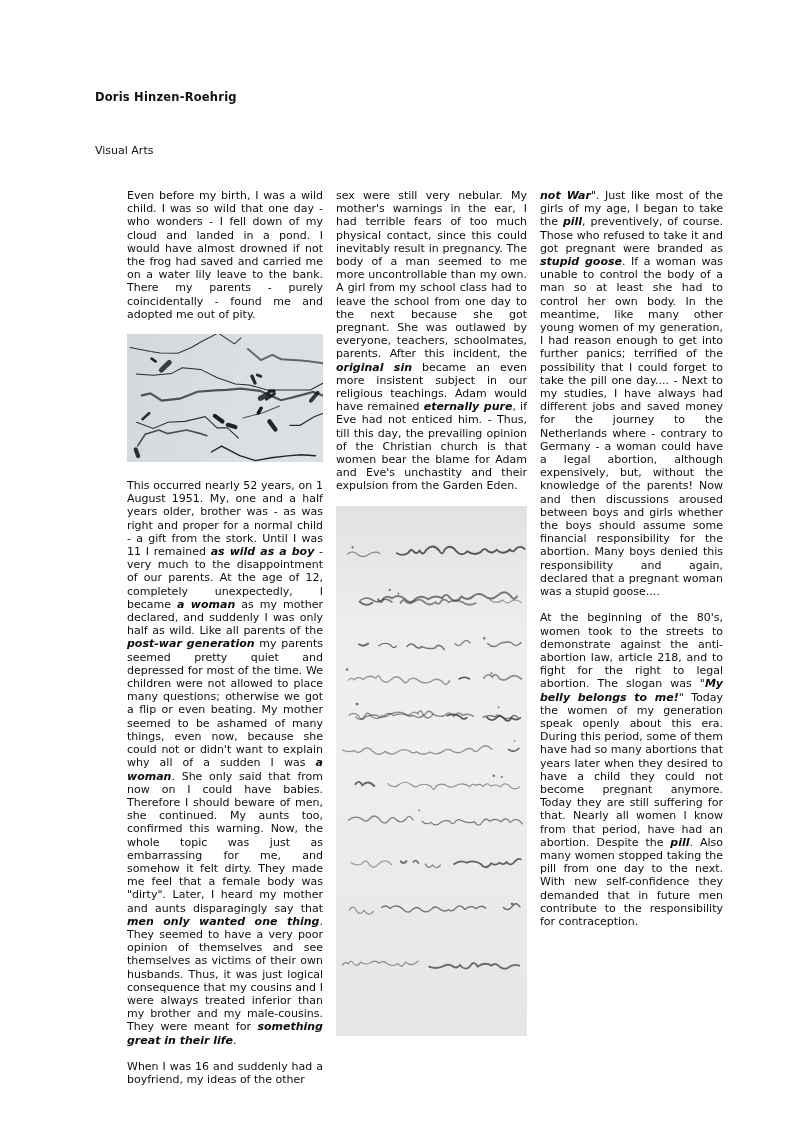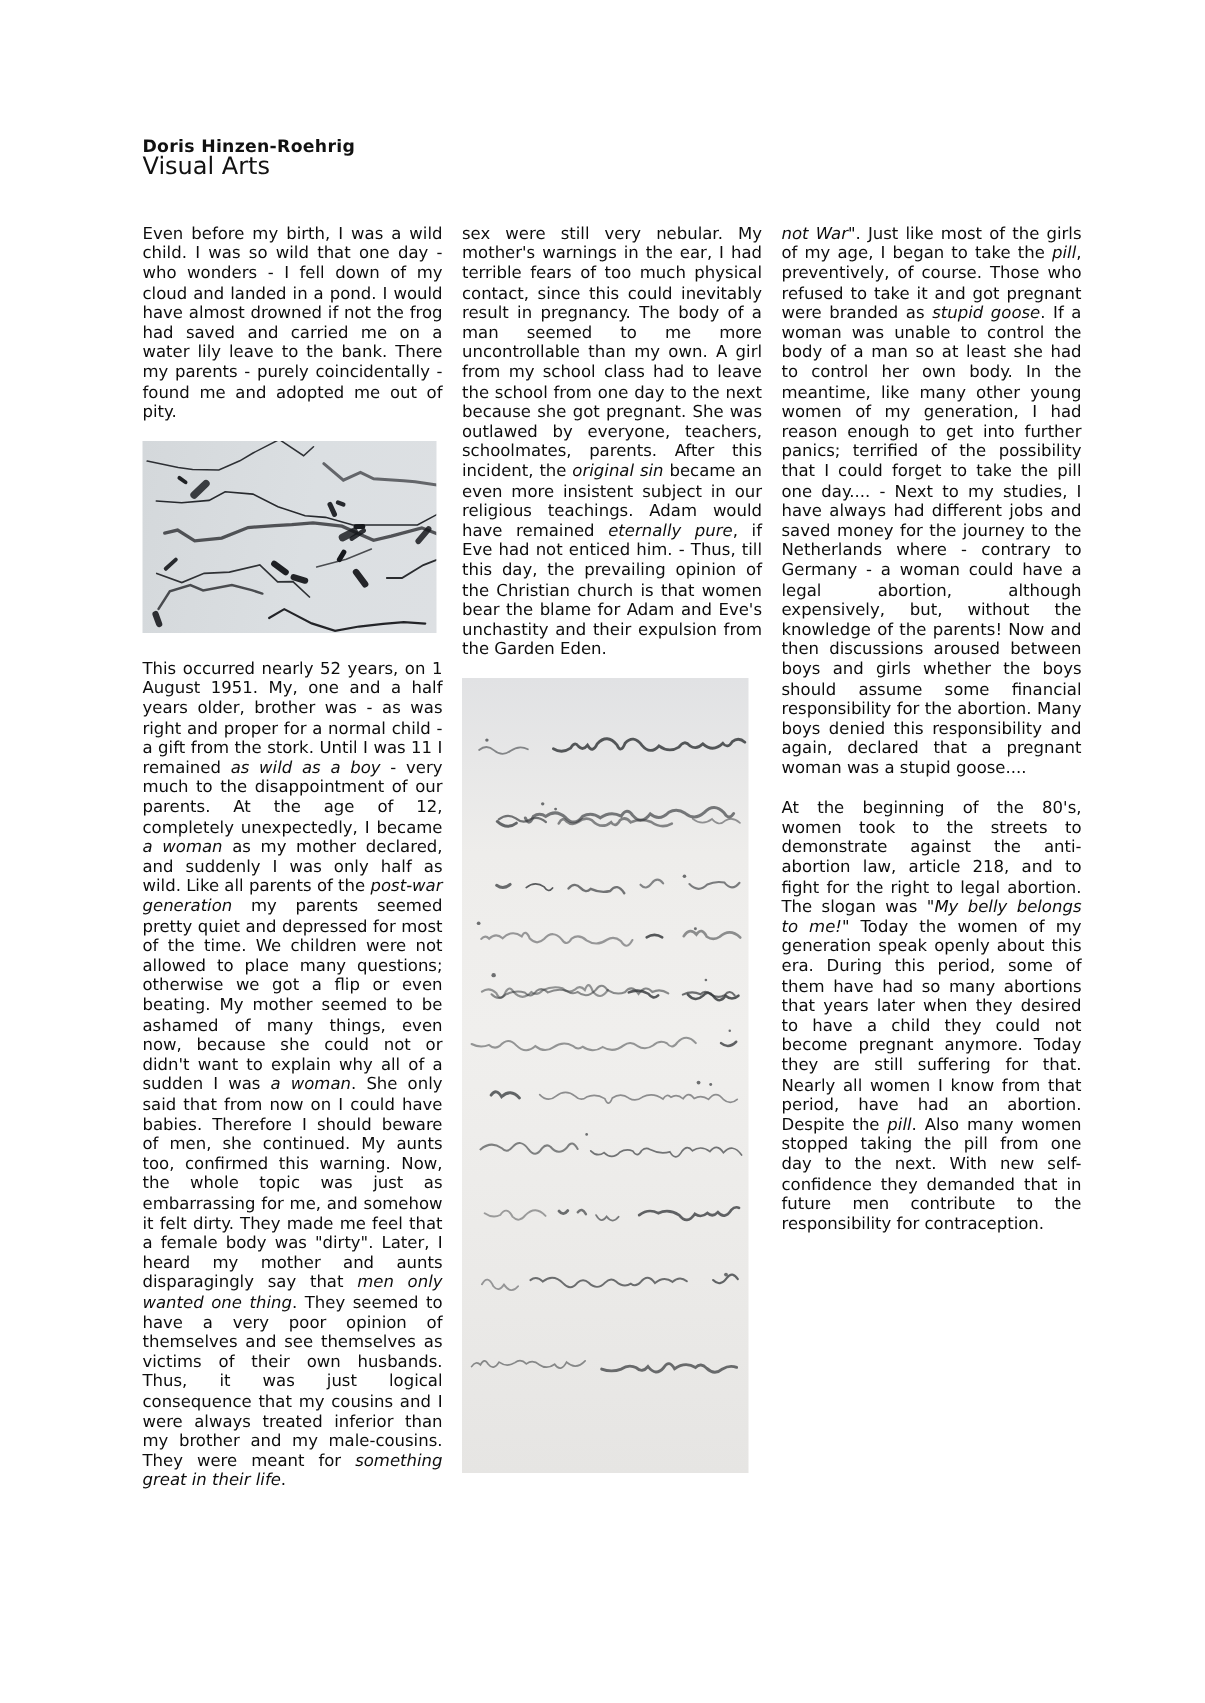--- a/index.html
+++ b/index.html
@@ -6,31 +6,31 @@
   .page{
     position:relative;
     width:803px;height:1135px;
     background:#ffffff;
     font-family:"DejaVu Sans","Liberation Sans",sans-serif;
     color:#111;
     overflow:hidden;
   }
   .content{position:absolute;left:95px;top:90px;width:628px;}
   .hdr-title{font-size:11.5px;font-weight:bold;line-height:14px;letter-spacing:.2px;}
-  .hdr-sub{font-size:16px;line-height:14px;}
-  .columns{display:flex;gap:13px;margin-top:31px;}
+  .hdr-sub{font-size:11px;line-height:14px;margin-top:40px;}
+  .columns{display:flex;gap:13px;margin-top:31px;margin-left:32px;}
   .col{width:200px;}
   .col p{
     margin:0 0 13px 0;
     font-size:11px;
     line-height:13.2px;
     text-align:justify;
     color:#0d0d0d;
   }
-  .col p i{font-style:italic;}
+  .col p i{font-style:italic;font-weight:bold;}
   .drawing{position:relative;overflow:hidden;}
   .drawing svg{display:block;}
   .drawing1{
     width:196px;height:128px;
     margin:1px 0 17px 0;
     background:linear-gradient(100deg,#d4d8db 0%,#dbdfe2 55%,#dde0e3 100%);
   }
   .drawing2{
     width:191px;height:530px;
     margin:0 0 12px 0;
@@ -70,20 +70,21 @@
               <path d="M100.8 90.8 l7.6 2.3" fill="none" stroke="#14161a" stroke-width="4.1582665449474" stroke-opacity="0.9350301873404533" stroke-linecap="round"></path>
               <path d="M142.4 87.4 l6.0 8.1" fill="none" stroke="#14161a" stroke-width="4.354114172467962" stroke-opacity="0.9253502359148116" stroke-linecap="round"></path>
               <path d="M34.4 36.0 l7.9 -7.6" fill="none" stroke="#14161a" stroke-width="4.95544617800042" stroke-opacity="0.8075456989463419" stroke-linecap="round"></path>
               <path d="M139.5 65.1 l8.0 -5.4" fill="none" stroke="#14161a" stroke-width="3.0758950395509603" stroke-opacity="0.8654410391114653" stroke-linecap="round"></path>
               <path d="M131.3 79.0 l2.9 -4.8" fill="none" stroke="#14161a" stroke-width="3.409366491250694" stroke-opacity="0.9876775195356459" stroke-linecap="round"></path>
               <path d="M24.6 24.6 l4.1 2.9" fill="none" stroke="#14161a" stroke-width="2.6013649734668434" stroke-opacity="0.9428592350799591" stroke-linecap="round"></path>
               <path d="M8.7 115.4 l2.4 6.6" fill="none" stroke="#14161a" stroke-width="4.1833136646542695" stroke-opacity="0.877215253887698" stroke-linecap="round"></path>
             </svg>
           </div>
           <p><span>This occurred nearly 52 years, on 1 August 1951. My, one and a half years older, brother was - as was right and proper for a normal child - a gift from the stork. Until I was 11 I remained </span><i>as wild as a boy</i><span> - very much to the disappointment of our parents. At the age of 12, completely unexpectedly, I became </span><i>a woman</i><span> as my mother declared, and suddenly I was only half as wild. Like all parents of the </span><i>post-war generation</i><span> my parents seemed pretty quiet and depressed for most of the time. We children were not allowed to place many questions; otherwise we got a flip or even beating. My mother seemed to be ashamed of many things, even now, because she could not or didn't want to explain why all of a sudden I was </span><i>a woman</i><span>. She only said that from now on I could have babies. Therefore I should beware of men, she continued. My aunts too, confirmed this warning. Now, the whole topic was just as embarrassing for me, and somehow it felt dirty. They made me feel that a female body was "dirty". Later, I heard my mother and aunts disparagingly say that </span><i>men only wanted one thing</i><span>. They seemed to have a very poor opinion of themselves and see themselves as victims of their own husbands. Thus, it was just logical consequence that my cousins and I were always treated inferior than my brother and my male-cousins. They were meant for </span><i>something great in their life</i><span>.</span></p>
+          <p><span>When I was 16 and suddenly had a boyfriend, my ideas of the other</span></p>
         </div>
       <div class="col">
           <p><span>sex were still very nebular. My mother's warnings in the ear, I had terrible fears of too much physical contact, since this could inevitably result in pregnancy. The body of a man seemed to me more uncontrollable than my own. A girl from my school class had to leave the school from one day to the next because she got pregnant. She was outlawed by everyone, teachers, schoolmates, parents. After this incident, the </span><i>original sin</i><span> became an even more insistent subject in our religious teachings. Adam would have remained </span><i>eternally pure</i><span>, if Eve had not enticed him. - Thus, till this day, the prevailing opinion of the Christian church is that women bear the blame for Adam and Eve's unchastity and their expulsion from the Garden Eden.</span></p>
           <div class="drawing drawing2">
             <svg width="191" height="530" viewBox="0 0 191 530" role="img" aria-label="Tall sheet of wavy asemic handwriting-like ink lines, mute conversation graphic">
               <path d="M11.4 48.0 q5.0 -4.1 10.0 0.2 q5.4 4.5 10.8 0.5 q5.9 -4.3 11.7 -1.2" fill="none" stroke="#36393c" stroke-width="1.1552439803024754" stroke-opacity="0.5658029790967702" stroke-linecap="round"></path>
               <path d="M60.9 47.2 q5.8 3.5 11.5 -0.4 q2.6 -4.9 5.2 -1.3 q3.0 3.3 6.1 -0.7 q3.3 5.9 6.5 -1.0 q6.6 -7.0 13.1 0.8 q2.7 6.0 5.4 -1.1 q5.6 -6.2 11.3 1.4 q5.6 6.6 11.3 0.4 q6.7 4.9 13.3 0.8 q3.7 -5.4 7.4 -0.9 q4.3 3.0 8.6 -1.3 q6.7 6.0 13.3 -0.4 q3.2 4.1 6.3 -1.1 q4.2 -3.3 8.4 0.4" fill="none" stroke="#36393c" stroke-width="1.8586434012977406" stroke-opacity="0.8338323825038969" stroke-linecap="round"></path>
               <circle cx="16.6" cy="41.4" r="1.15" fill="#36393c" fill-opacity="0.7"></circle>
               <path d="M23.5 95.6 q6.4 5.9 12.8 1.1" fill="none" stroke="#36393c" stroke-width="1.8879232965875419" stroke-opacity="0.7481535749509931" stroke-linecap="round"></path>
               <path d="M42.2 93.3 q2.6 6.1 5.3 -1.0 q4.2 -2.9 8.4 0.0 q6.7 -5.2 13.4 1.0 q5.6 6.0 11.1 -1.1 q5.9 -3.3 11.8 1.0 q6.9 -4.9 13.9 -1.1 q3.9 -6.2 7.7 -0.5 q5.8 6.8 11.7 -1.0 q6.2 5.3 12.4 -1.1 q5.4 -3.1 10.9 0.7 q6.4 5.1 12.8 -0.6 q6.5 -6.7 13.1 0.3 q3.2 5.3 6.4 0.4" fill="none" stroke="#36393c" stroke-width="1.9754620916210115" stroke-opacity="0.658780955336988" stroke-linecap="round"></path>

